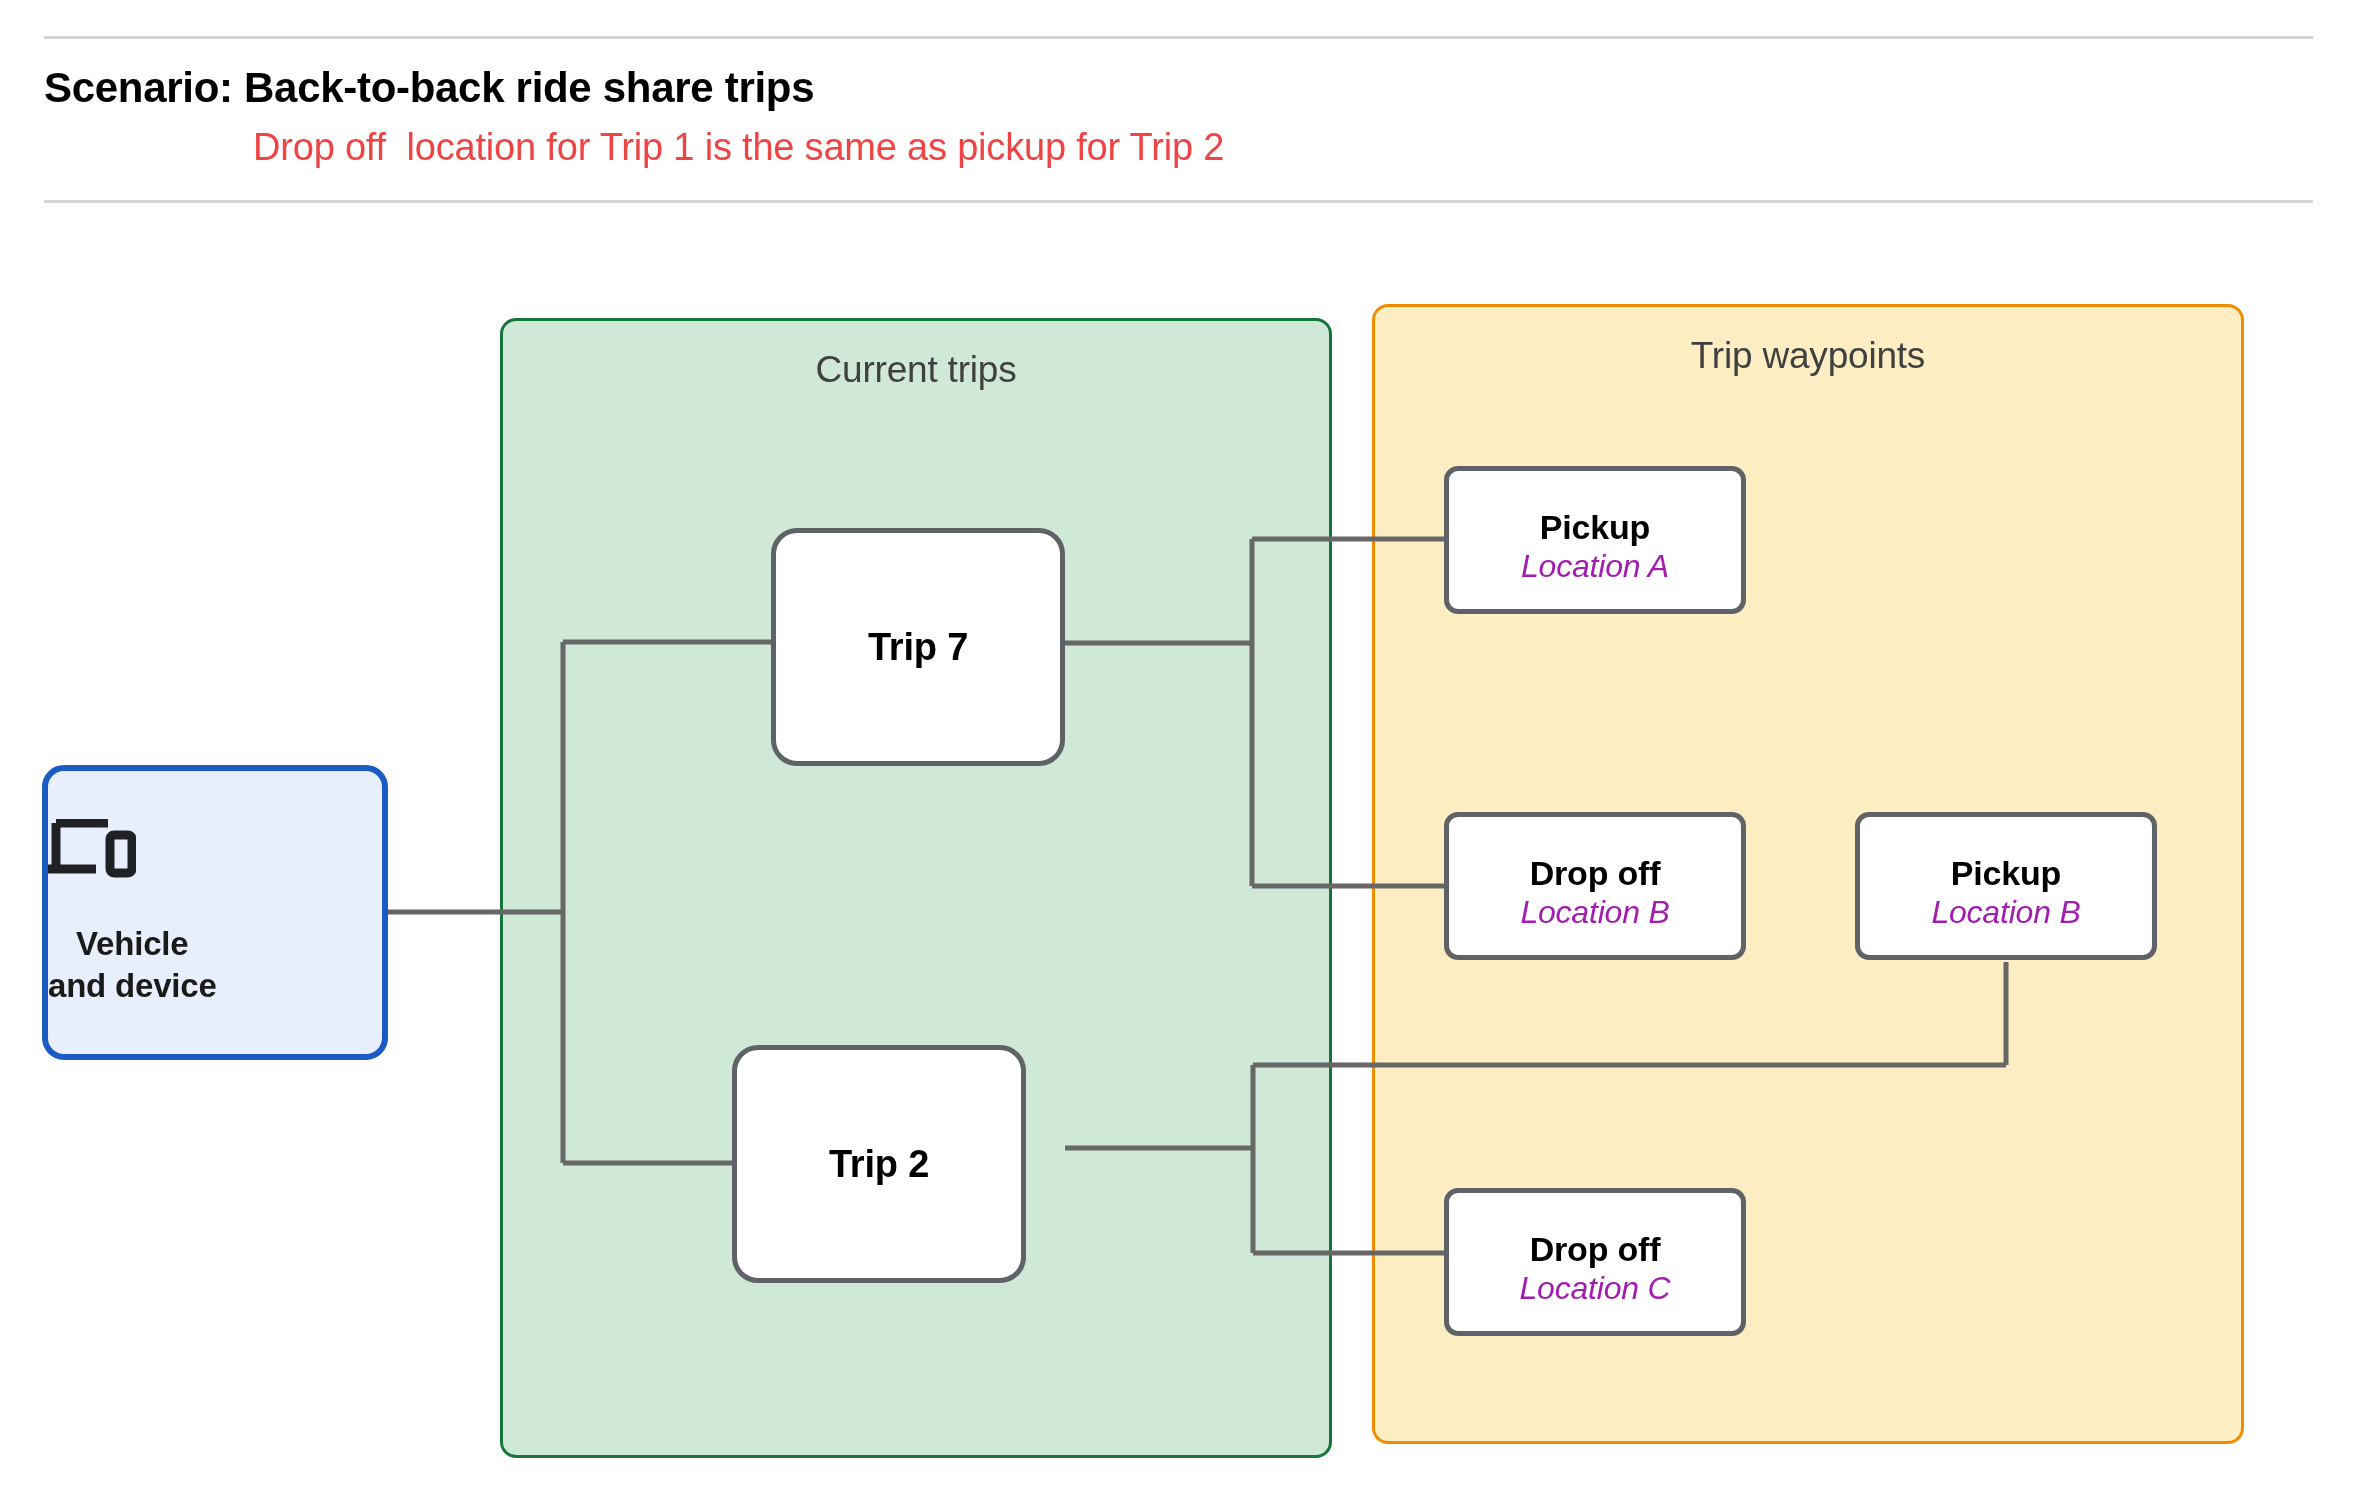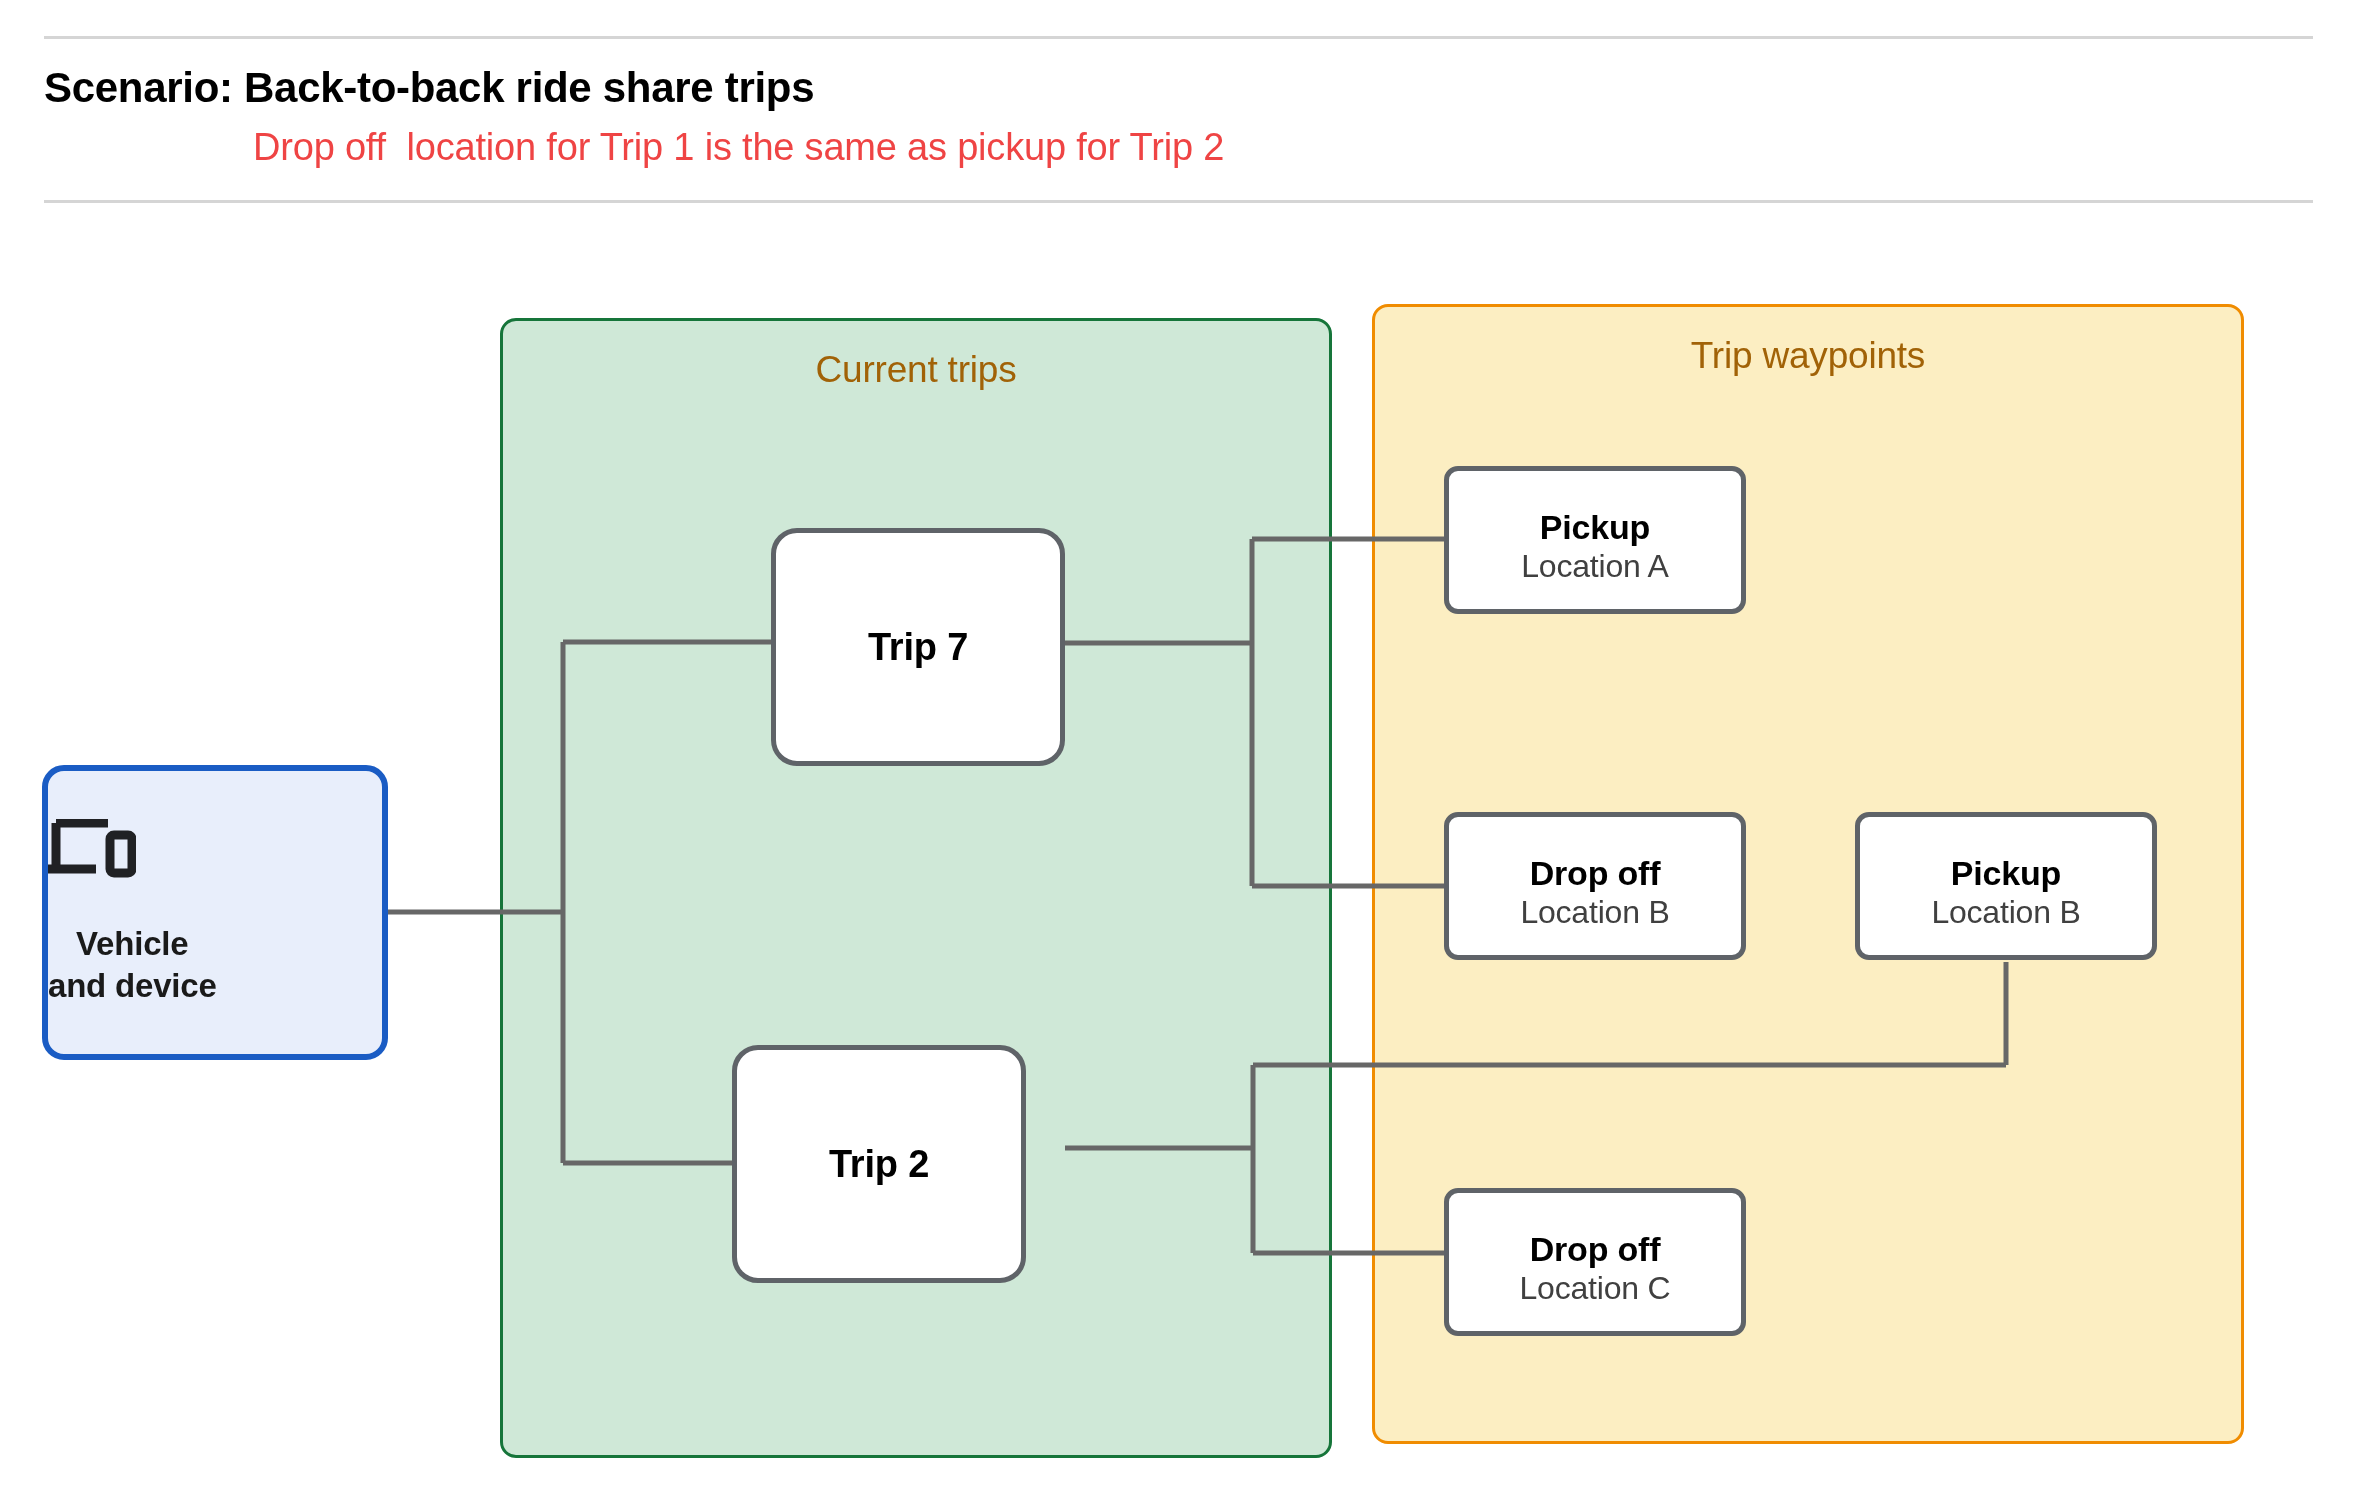--- a/index.html
+++ b/index.html
@@ -76,21 +76,21 @@
     border: 3px solid #f08c00;
   }
   .group-title {
     position: absolute;
     top: 28px;
     left: 0;
     width: 100%;
     text-align: center;
     font-size: 37px;
     font-weight: normal;
-    color: #a16207;
+    color: #404040;
     letter-spacing: -0.2px;
   }
 
   
   #wires {
     position: absolute;
     left: 0;
     top: 0;
     width: 2357px;
     height: 1497px;
@@ -135,21 +135,22 @@
     font-weight: bold;
     line-height: 1.18;
     letter-spacing: -0.2px;
     color: #000000;
   }
   .waypoint-sub {
     font-size: 32px;
     font-weight: normal;
     line-height: 1.2;
     letter-spacing: -0.2px;
-    color: #404040;
+    color: #a21caf;
+    font-style: italic;
   }
   #node-pickup-a   { left: 1444px; top: 466px;  width: 302px; height: 148px; }
   #node-dropoff-b  { left: 1444px; top: 812px;  width: 302px; height: 148px; }
   #node-pickup-b   { left: 1855px; top: 812px;  width: 302px; height: 148px; }
   #node-dropoff-c  { left: 1444px; top: 1188px; width: 302px; height: 148px; }
 
   
   #node-vehicle {
     position: absolute;
     box-sizing: border-box;

